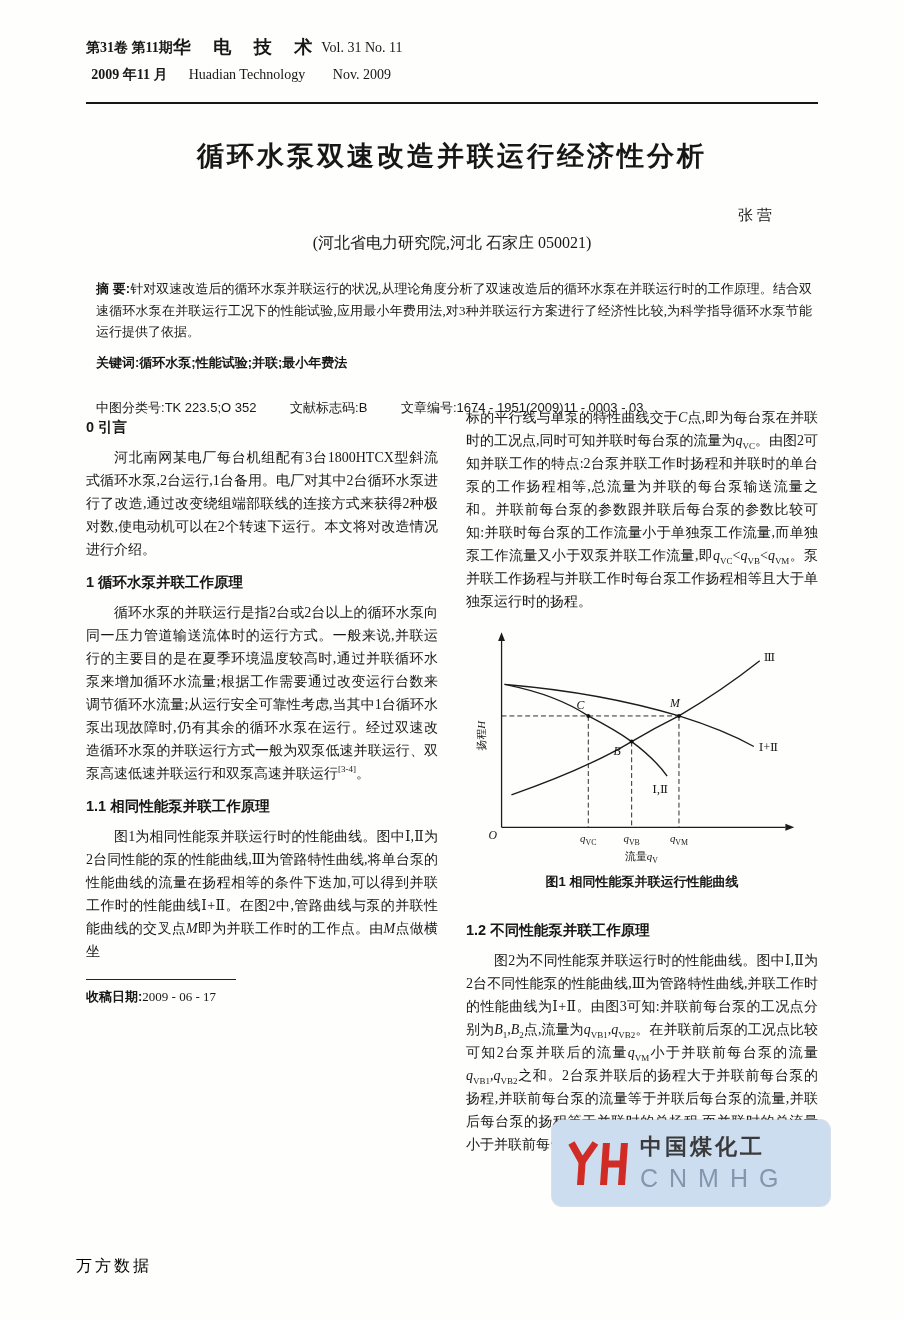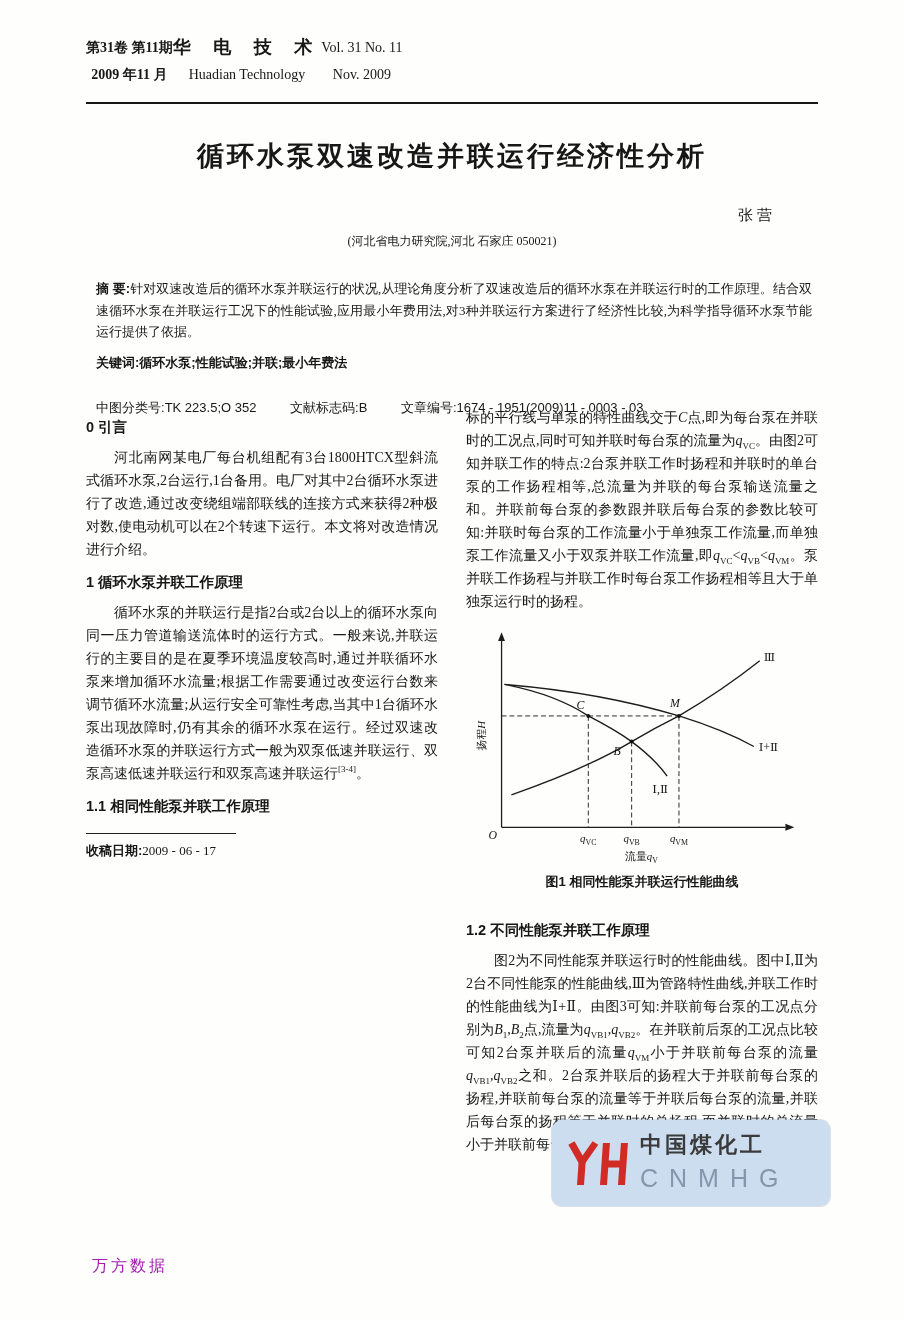--- a/index.html
+++ b/index.html
@@ -21,21 +21,21 @@
   .journal-cn{ font-size:18px; font-weight:700; letter-spacing:9px; line-height:27px; }
   .journal-en{ font-size:14px; line-height:27px; }
 
   
   .title{
     position:absolute; top:138px; left:0; width:904px; text-align:center;
     font-family:"Liberation Sans","DejaVu Sans",sans-serif;
     font-weight:700; font-size:27px; letter-spacing:3px;
   }
   .author{ position:absolute; top:206px; left:0; width:776px; text-align:right; font-size:15px; letter-spacing:4px; }
-  .affiliation{ position:absolute; top:233px; left:0; width:904px; text-align:center; font-size:12px; }
+  .affiliation{ position:absolute; top:233px; left:0; width:904px; text-align:center; font-size:16px; }
 
   
   .meta{ position:absolute; top:278px; left:96px; width:716px; font-size:13px; line-height:21.5px; text-align:justify; }
   .meta .lbl{ font-family:"Liberation Sans","DejaVu Sans",sans-serif; font-weight:700; }
   .kw-line{ margin-top:9px; font-family:"Liberation Sans","DejaVu Sans",sans-serif; font-weight:700; }
   .cls-line{ margin-top:24px; font-family:"Liberation Sans","DejaVu Sans",sans-serif; font-weight:400; }
   .cls-line .cls-item{ margin-right:30px; }
 
   
   .columns{ position:absolute; top:406px; left:86px; width:732px; display:flex; gap:28px; align-items:flex-start; }
@@ -64,32 +64,32 @@
 
   
   .watermark{
     position:absolute; left:552px; top:1120px; width:278px; height:86px;
     background:#cdddf0; border-radius:10px;
     display:flex; align-items:center; padding:8px 12px; gap:10px;
     box-shadow:0 0 0 1px rgba(150,170,195,.35);
   }
   .wm-text{ display:flex; flex-direction:column; justify-content:center; }
   .wm-cn{
-    font-family:Liberation Mono, monospace;
+    font-family:Liberation Serif, serif;
     font-size:22px; font-weight:600; color:#3a3a3a; letter-spacing:3px; line-height:30px;
   }
   .wm-en{
     font-family:"Liberation Sans","DejaVu Sans",sans-serif;
     font-size:25px; font-weight:400; color:#8496ab; letter-spacing:11px; line-height:32px;
   }
 
   
   .provider{
-    position:absolute; left:92px; top:1256px;
-    font-size:16px; color:#a21caf; letter-spacing:3px;
+    position:absolute; left:76px; top:1256px;
+    font-size:16px; color:#000000; letter-spacing:3px;
   }
 </style>
 </head>
 <body>
 
 <div class="page-header">
   <div class="hdr-block hdr-left">
     <div>第31卷 第11期</div>
     <div>2009 年11 月</div>
   </div>
@@ -122,20 +122,21 @@
 </div>
 
 <div class="columns">
 
   <div class="col">
     <div class="h-sec">0  引言</div>
     <p class="para">河北南网某电厂每台机组配有3台1800HTCX型斜流式循环水泵,2台运行,1台备用。电厂对其中2台循环水泵进行了改造,通过改变绕组端部联线的连接方式来获得2种极对数,使电动机可以在2个转速下运行。本文将对改造情况进行介绍。</p>
     <div class="h-sec">1  循环水泵并联工作原理</div>
     <p class="para">循环水泵的并联运行是指2台或2台以上的循环水泵向同一压力管道输送流体时的运行方式。一般来说,并联运行的主要目的是在夏季环境温度较高时,通过并联循环水泵来增加循环水流量;根据工作需要通过改变运行台数来调节循环水流量;从运行安全可靠性考虑,当其中1台循环水泵出现故障时,仍有其余的循环水泵在运行。经过双速改造循环水泵的并联运行方式一般为双泵低速并联运行、双泵高速低速并联运行和双泵高速并联运行<sup>[3-4]</sup>。</p>
     <div class="h-sec">1.1  相同性能泵并联工作原理</div>
+    <p class="para">图1为相同性能泵并联运行时的性能曲线。图中Ⅰ,Ⅱ为2台同性能的泵的性能曲线,Ⅲ为管路特性曲线,将单台泵的性能曲线的流量在扬程相等的条件下迭加,可以得到并联工作时的性能曲线Ⅰ+Ⅱ。在图2中,管路曲线与泵的并联性能曲线的交叉点<i>M</i>即为并联工作时的工作点。由<i>M</i>点做横坐</p>
     <div class="received">
       <div class="rule"></div>
       <span class="lbl">收稿日期:</span><span>2009 - 06 - 17</span>
     </div>
   </div>
 
   <div class="col">
     <p class="para noindent">标的平行线与单泵的特性曲线交于<i>C</i>点,即为每台泵在并联时的工况点,同时可知并联时每台泵的流量为<i>q</i><sub>VC</sub>。由图2可知并联工作的特点:2台泵并联工作时扬程和并联时的单台泵的工作扬程相等,总流量为并联的每台泵输送流量之和。并联前每台泵的参数跟并联后每台泵的参数比较可知:并联时每台泵的工作流量小于单独泵工作流量,而单独泵工作流量又小于双泵并联工作流量,即<i>q</i><sub>VC</sub>&lt;<i>q</i><sub>VB</sub>&lt;<i>q</i><sub>VM</sub>。泵并联工作扬程与并联工作时每台泵工作扬程相等且大于单独泵运行时的扬程。</p>
 
     <div class="fig-wrap">

